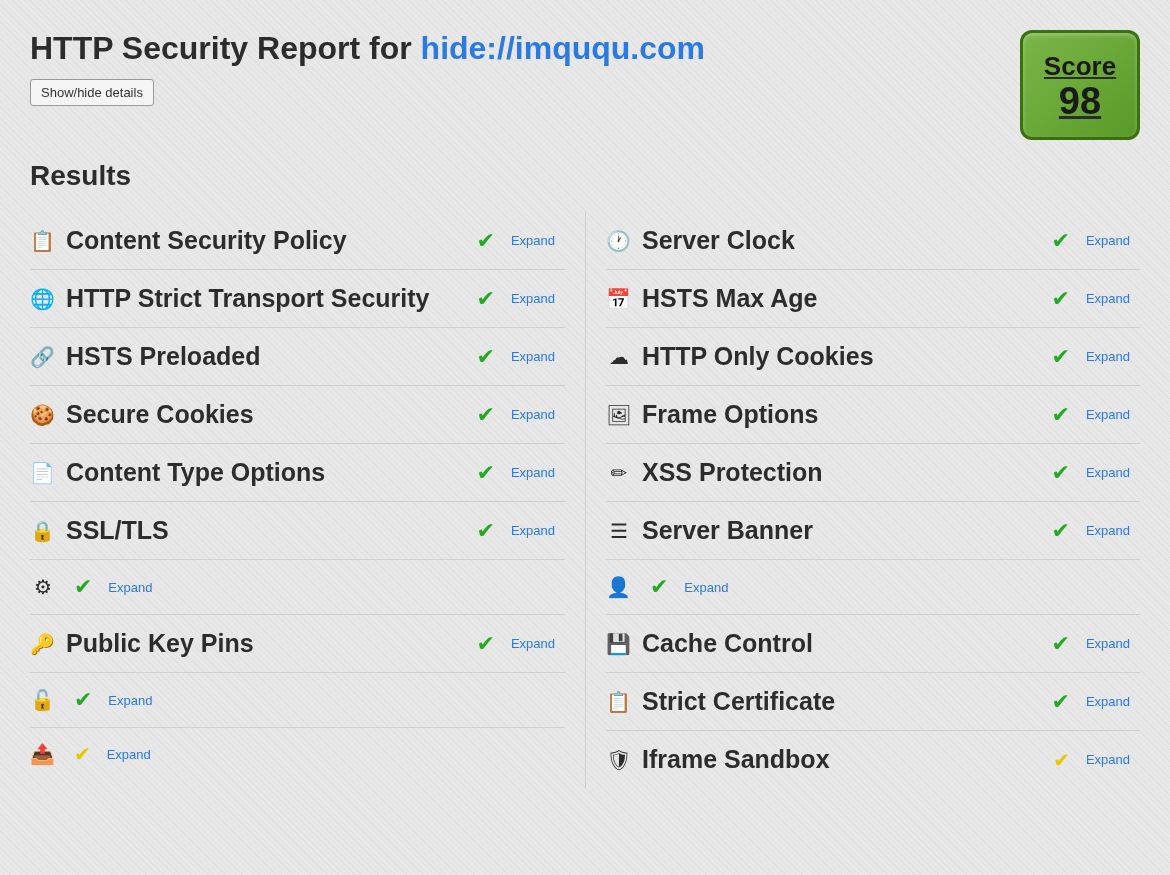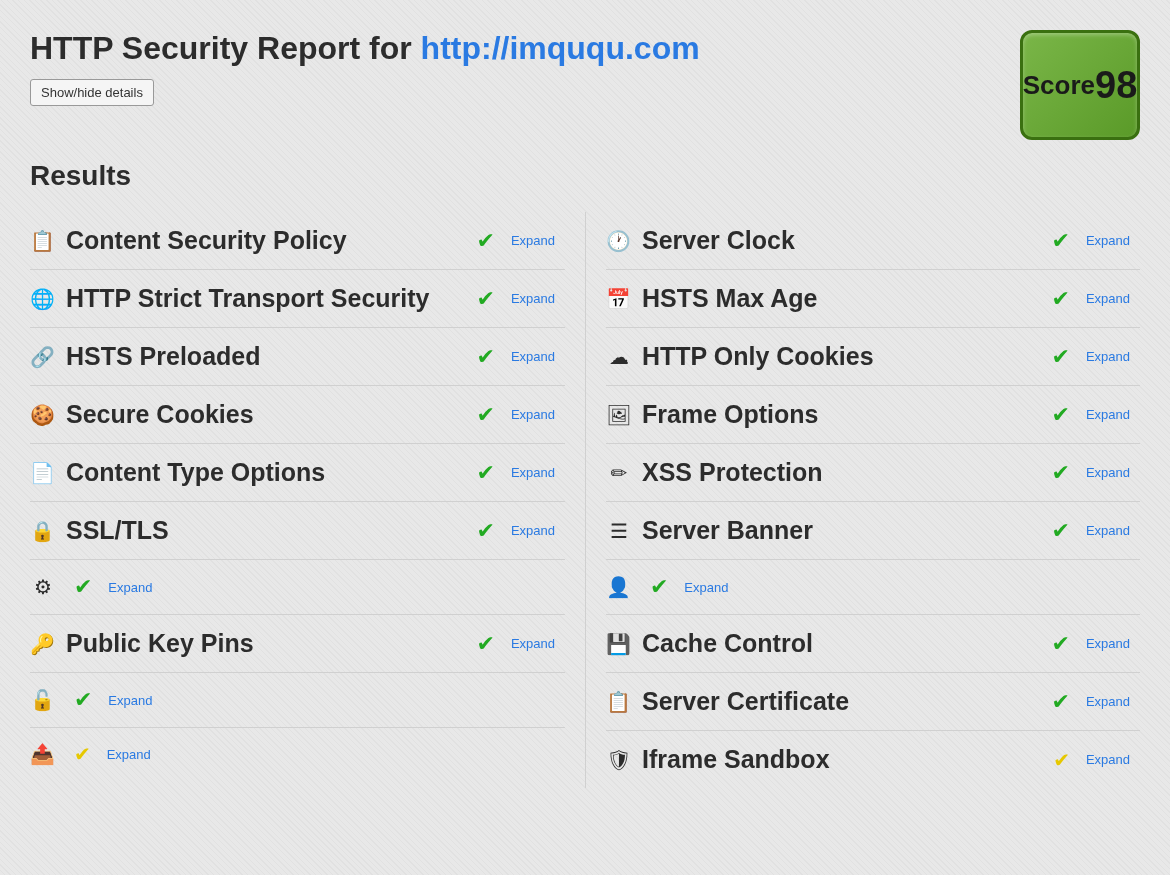--- a/index.html
+++ b/index.html
@@ -42,24 +42,25 @@
       border-radius: 3px;
       color: #333;
     }
     .score-box {
       background: linear-gradient(135deg, #7ab648, #5a9a28);
       border: 3px solid #3a7010;
       border-radius: 12px;
       width: 120px;
       height: 110px;
       display: flex;
-      flex-direction: row;
+      flex-direction: column;
       align-items: center;
       justify-content: center;
       box-shadow: inset 0 2px 4px rgba(255,255,255,0.3);
+      text-decoration: underline;
     }
     .score-label {
       font-size: 26px;
       font-weight: bold;
       color: #1a1a1a;
     }
     .score-value {
       font-size: 38px;
       font-weight: bold;
       color: #1a1a1a;
@@ -123,21 +124,21 @@
     }
     .left-col { padding-right: 20px; }
     .right-col { padding-left: 20px; }
   </style>
 </head>
 <body>
 
 <div class="header">
   <div class="title-area">
     <h1>
-      <span>HTTP Security Report for </span><a>http://imququ.com</a>
+      <span>HTTP Security Report for </span><a>hide://imququ.com</a>
     </h1>
     <button class="show-hide-btn">Show/hide details</button>
   </div>
   <div class="score-box">
     <span class="score-label">Score</span>
     <span class="score-value">98</span>
   </div>
 </div>
 
 <h2 class="results-title">Results</h2>
@@ -245,21 +246,21 @@
         <a class="expand-link" href="#">Expand</a>
       </div>
       <div class="result-item">
         <span class="item-icon">💾</span>
         <span class="item-label">Cache Control</span>
         <span class="check-green">✔</span>
         <a class="expand-link" href="#">Expand</a>
       </div>
       <div class="result-item">
         <span class="item-icon">📋</span>
-        <span class="item-label">Server Certificate</span>
+        <span class="item-label">Strict Certificate</span>
         <span class="check-green">✔</span>
         <a class="expand-link" href="#">Expand</a>
       </div>
       <div class="result-item">
         <span class="item-icon">🛡</span>
         <span class="item-label">Iframe Sandbox</span>
         <span class="check-yellow">✔</span>
         <a class="expand-link" href="#">Expand</a>
       </div>
     </div>

